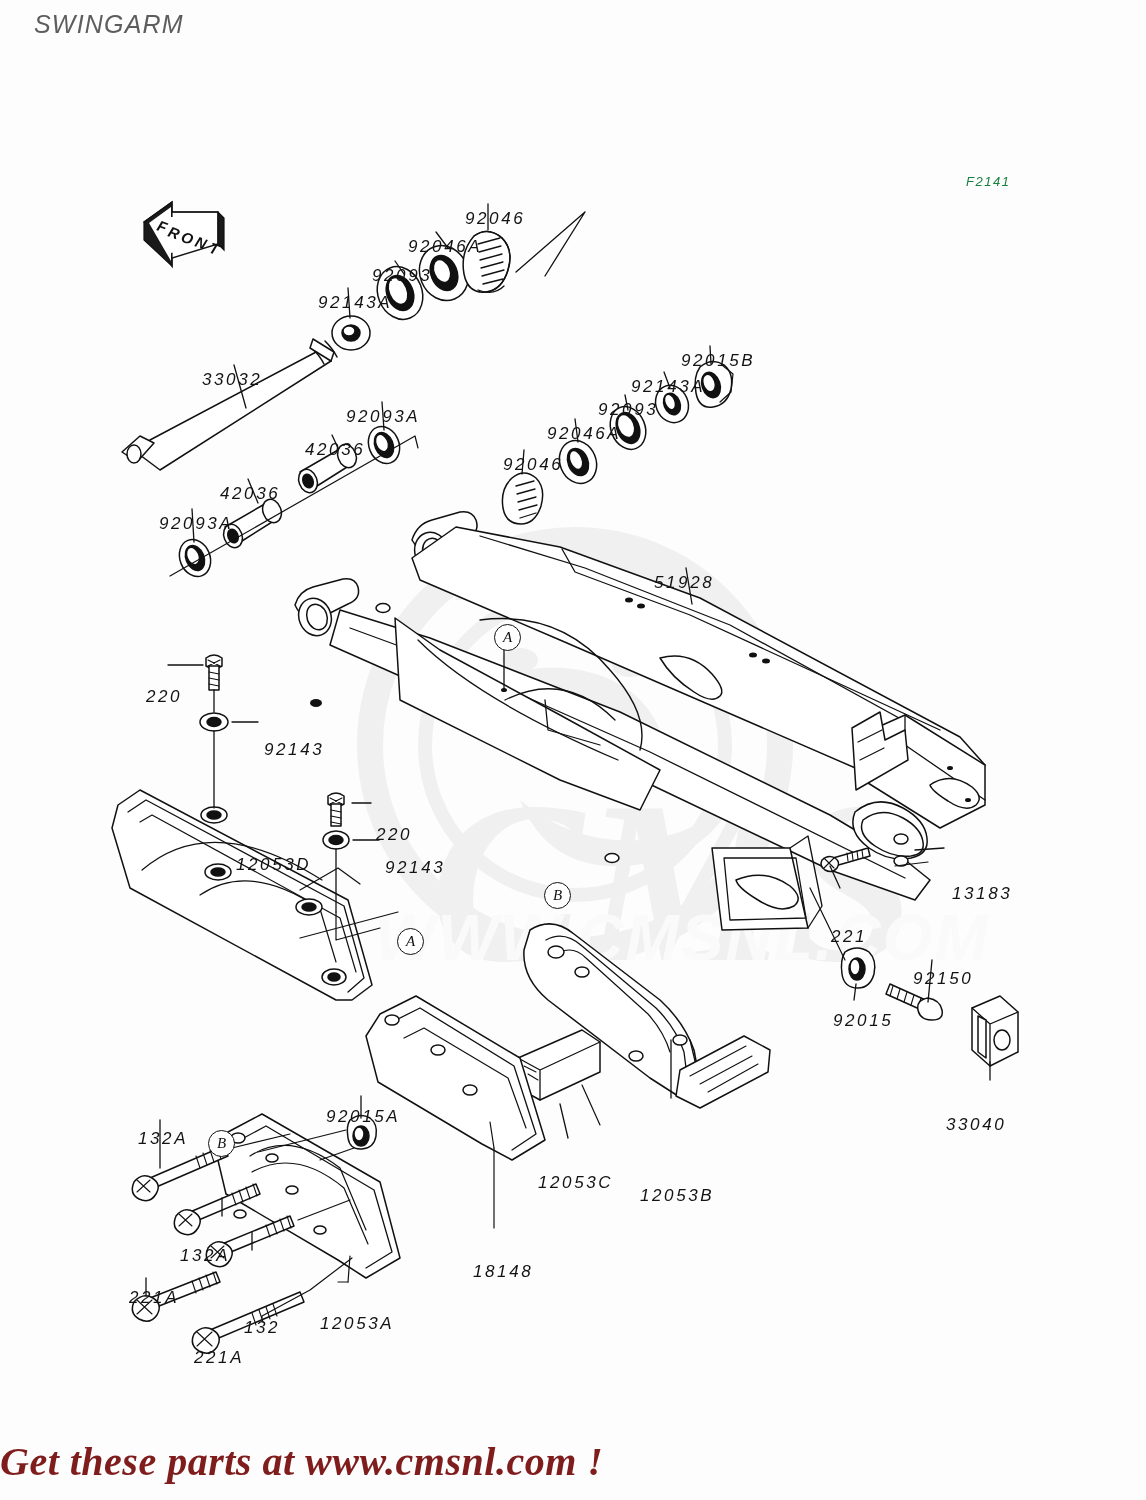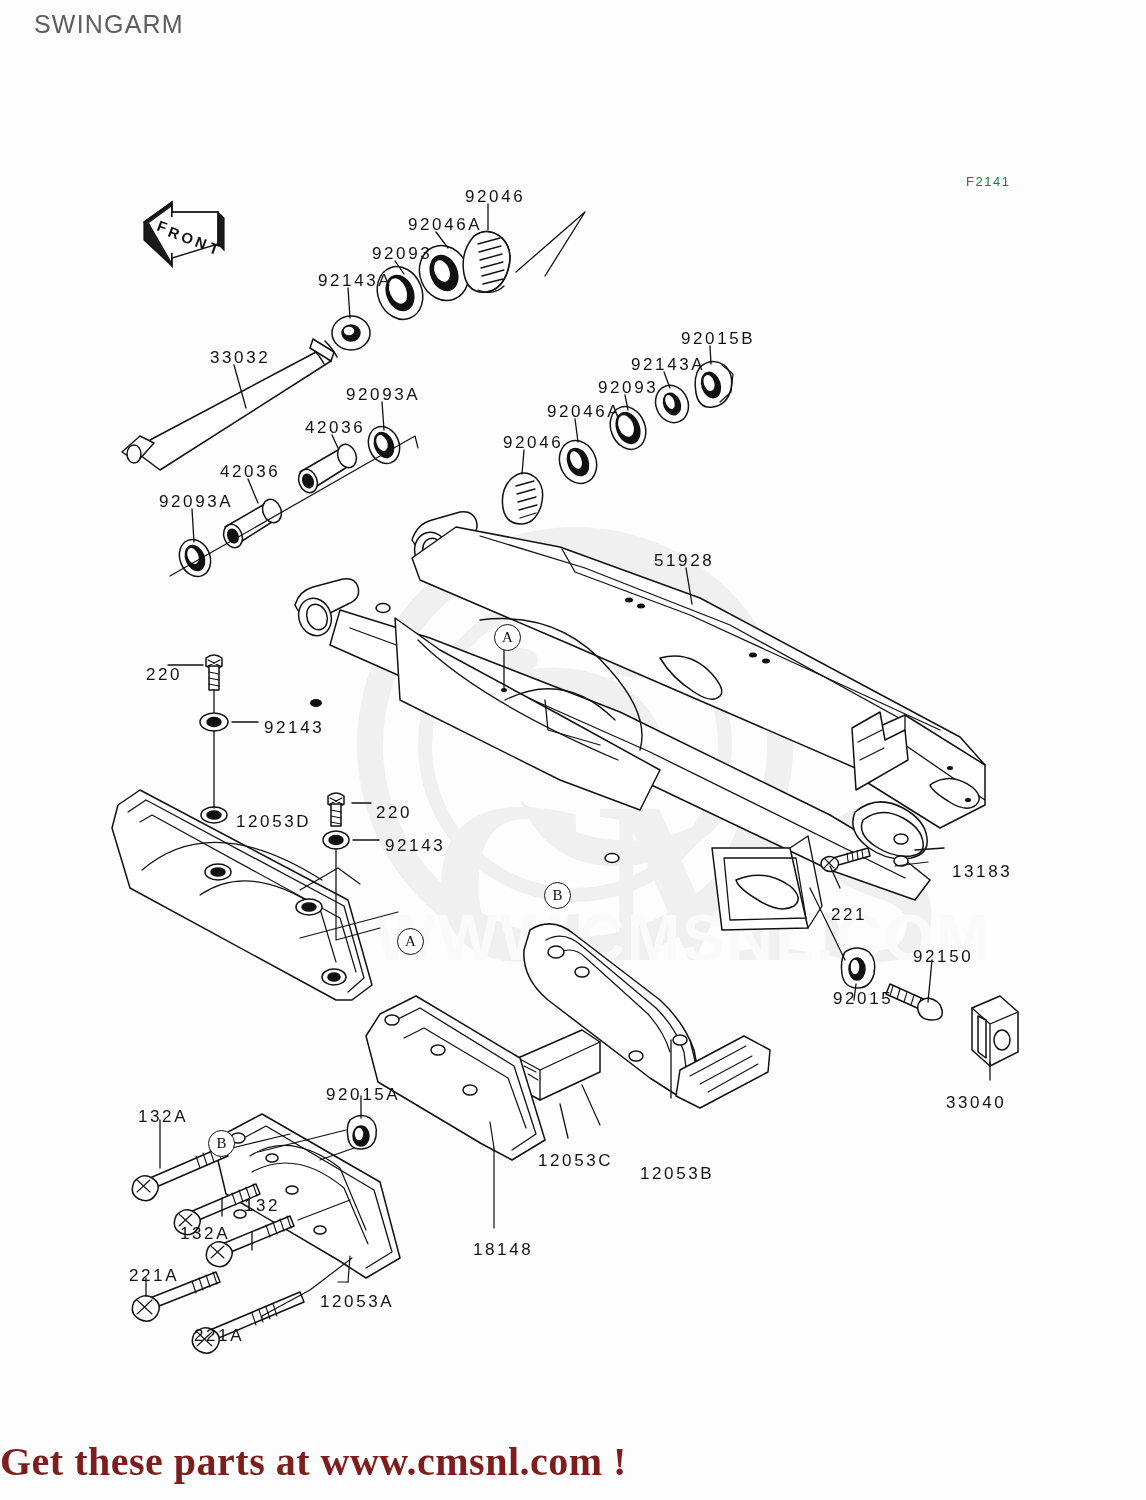--- a/index.html
+++ b/index.html
@@ -7,20 +7,21 @@
     padding: 0;
     background: #ffffff;
   }
   #page {
     position: relative;
     width: 1146px;
     height: 1500px;
     background: #fdfdfd;
     overflow: hidden;
     font-family: "Liberation Sans", sans-serif;
+    font-style: italic;
   }
   #page-title {
     position: absolute;
     left: 34px;
     top: 10px;
     font-size: 25px;
     letter-spacing: 1.2px;
     color: #5d5d5d;
     font-family: "Liberation Sans", sans-serif;
   }
@@ -45,20 +46,21 @@
     color: #7f1d1d;
     letter-spacing: 0.5px;
   }
   .pn {
     position: absolute;
     font-family: "Liberation Sans", sans-serif;
     font-size: 17px;
     letter-spacing: 2.6px;
     color: #131313;
     white-space: nowrap;
+    margin-top: 22px;
   }
   .marker {
     position: absolute;
     width: 27px;
     height: 27px;
     border: 1.6px solid #111;
     border-radius: 50%;
     background: #fff;
     color: #111;
     font-size: 15px;
@@ -524,42 +526,42 @@
   <div id="labels">
       <div class="pn" style="left: 465px; top: 187px;">92046</div>
       <div class="pn" style="left: 408px; top: 215px;">92046A</div>
       <div class="pn" style="left: 372px; top: 244px;">92093</div>
       <div class="pn" style="left: 318px; top: 271px;">92143A</div>
       <div class="pn" style="left: 681px; top: 329px;">92015B</div>
       <div class="pn" style="left: 631px; top: 355px;">92143A</div>
       <div class="pn" style="left: 598px; top: 378px;">92093</div>
       <div class="pn" style="left: 547px; top: 402px;">92046A</div>
       <div class="pn" style="left: 503px; top: 433px;">92046</div>
-      <div class="pn" style="left: 210px; top: 348px;">33032</div>
+      <div class="pn" style="left: 202px; top: 348px;">33032</div>
       <div class="pn" style="left: 346px; top: 385px;">92093A</div>
       <div class="pn" style="left: 305px; top: 418px;">42036</div>
       <div class="pn" style="left: 220px; top: 462px;">42036</div>
       <div class="pn" style="left: 159px; top: 492px;">92093A</div>
       <div class="pn" style="left: 654px; top: 551px;">51928</div>
       <div class="pn" style="left: 146px; top: 665px;">220</div>
       <div class="pn" style="left: 264px; top: 718px;">92143</div>
-      <div class="pn" style="left: 236px; top: 812px;">12053D</div>
+      <div class="pn" style="left: 236px; top: 833px;">12053D</div>
       <div class="pn" style="left: 376px; top: 803px;">220</div>
       <div class="pn" style="left: 385px; top: 836px;">92143</div>
       <div class="pn" style="left: 952px; top: 862px;">13183</div>
       <div class="pn" style="left: 831px; top: 905px;">221</div>
       <div class="pn" style="left: 913px; top: 947px;">92150</div>
       <div class="pn" style="left: 833px; top: 989px;">92015</div>
       <div class="pn" style="left: 946px; top: 1093px;">33040</div>
       <div class="pn" style="left: 640px; top: 1164px;">12053B</div>
       <div class="pn" style="left: 326px; top: 1085px;">92015A</div>
       <div class="pn" style="left: 538px; top: 1151px;">12053C</div>
       <div class="pn" style="left: 138px; top: 1107px;">132A</div>
       <div class="pn" style="left: 180px; top: 1224px;">132A</div>
-      <div class="pn" style="left: 244px; top: 1196px;">132</div>
+      <div class="pn" style="left: 244px; top: 1296px;">132</div>
       <div class="pn" style="left: 129px; top: 1266px;">221A</div>
       <div class="pn" style="left: 194px; top: 1326px;">221A</div>
       <div class="pn" style="left: 473px; top: 1240px;">18148</div>
       <div class="pn" style="left: 320px; top: 1292px;">12053A</div>
     </div>
 
   <div id="footer-cta">Get these parts at www.cmsnl.com !</div>
 </div>
 
 </body></html>

